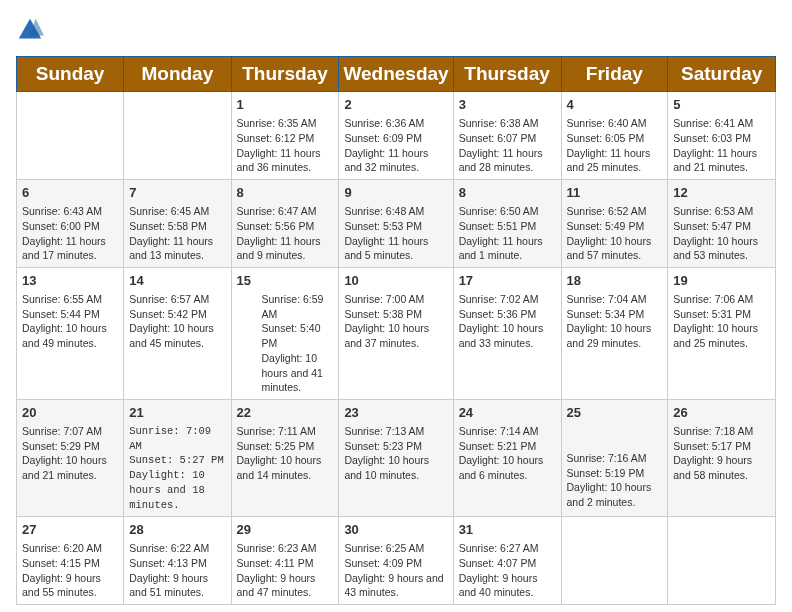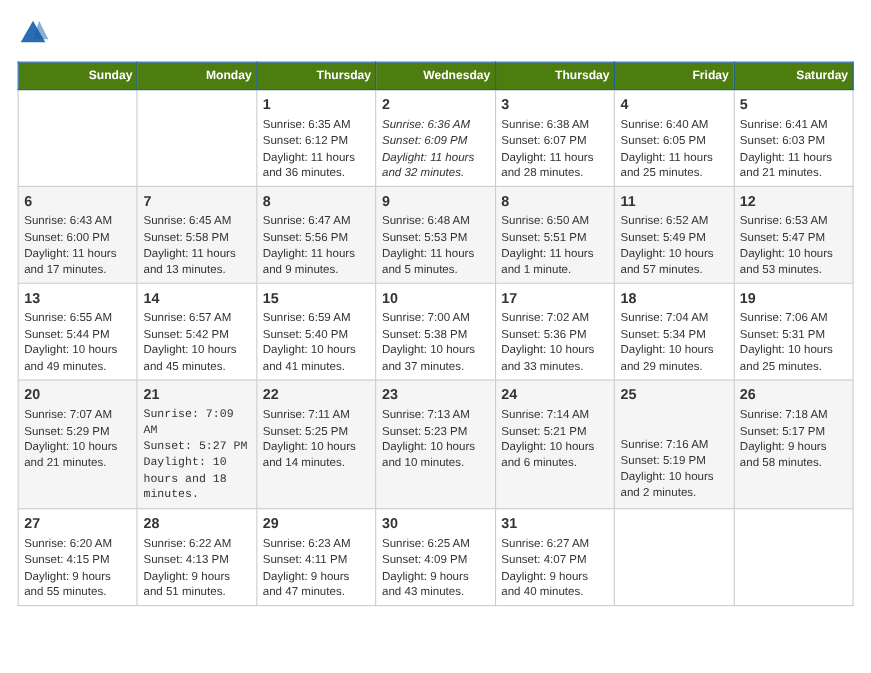--- a/index.html
+++ b/index.html
@@ -43,25 +43,25 @@
     .location {
       font-size: 15px;
       color: #555;
     }
     table {
       width: 100%;
       border-collapse: collapse;
       font-size: 11px;
     }
     th {
-      background-color: #4d7c0f;
+      background-color: #a16207;
       color: #fff;
       padding: 6px 4px;
-      text-align: right;
-      font-size: 11px;
+      text-align: center;
+      font-size: 19px;
       font-weight: bold;
     }
     td {
       border: 1px solid #ccc;
       vertical-align: top;
       padding: 4px 5px;
       width: calc(100% / 7);
       height: 82px;
       color: #333;
       font-size: 10.5px;
@@ -117,21 +117,21 @@
         <td class="empty"></td>
         <td class="empty"></td>
         <td>
           <span class="day-number">1</span>
           <div style="white-space: pre-line;">Sunrise: 6:35 AM
 Sunset: 6:12 PM
 Daylight: 11 hours and 36 minutes.</div>
         </td>
         <td>
           <span class="day-number">2</span>
-          <div style="white-space: pre-line; font-style: italic;">Sunrise: 6:36 AM
+          <div style="white-space: pre-line;">Sunrise: 6:36 AM
 Sunset: 6:09 PM
 Daylight: 11 hours and 32 minutes.</div>
         </td>
         <td>
           <span class="day-number">3</span>
           <div style="white-space: pre-line;">Sunrise: 6:38 AM
 Sunset: 6:07 PM
 Daylight: 11 hours and 28 minutes.</div>
         </td>
         <td>
@@ -199,21 +199,21 @@
 Daylight: 10 hours and 49 minutes.</div>
         </td>
         <td>
           <span class="day-number">14</span>
           <div style="white-space: pre-line;">Sunrise: 6:57 AM
 Sunset: 5:42 PM
 Daylight: 10 hours and 45 minutes.</div>
         </td>
         <td>
           <span class="day-number">15</span>
-          <div style="white-space: pre-line;">Sunrise: 6:59 AM
+          <div style="white-space: pre-line; margin-left: 25px;">Sunrise: 6:59 AM
 Sunset: 5:40 PM
 Daylight: 10 hours and 41 minutes.</div>
         </td>
         <td>
           <span class="day-number">10</span>
           <div style="white-space: pre-line;">Sunrise: 7:00 AM
 Sunset: 5:38 PM
 Daylight: 10 hours and 37 minutes.</div>
         </td>
         <td>

